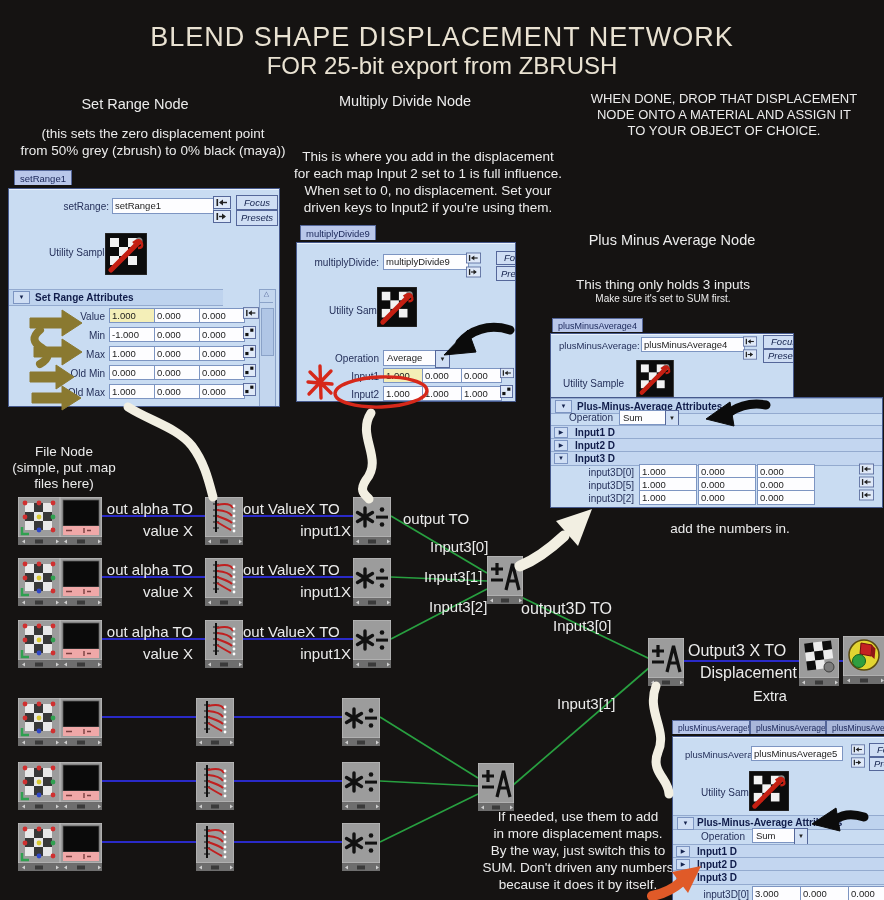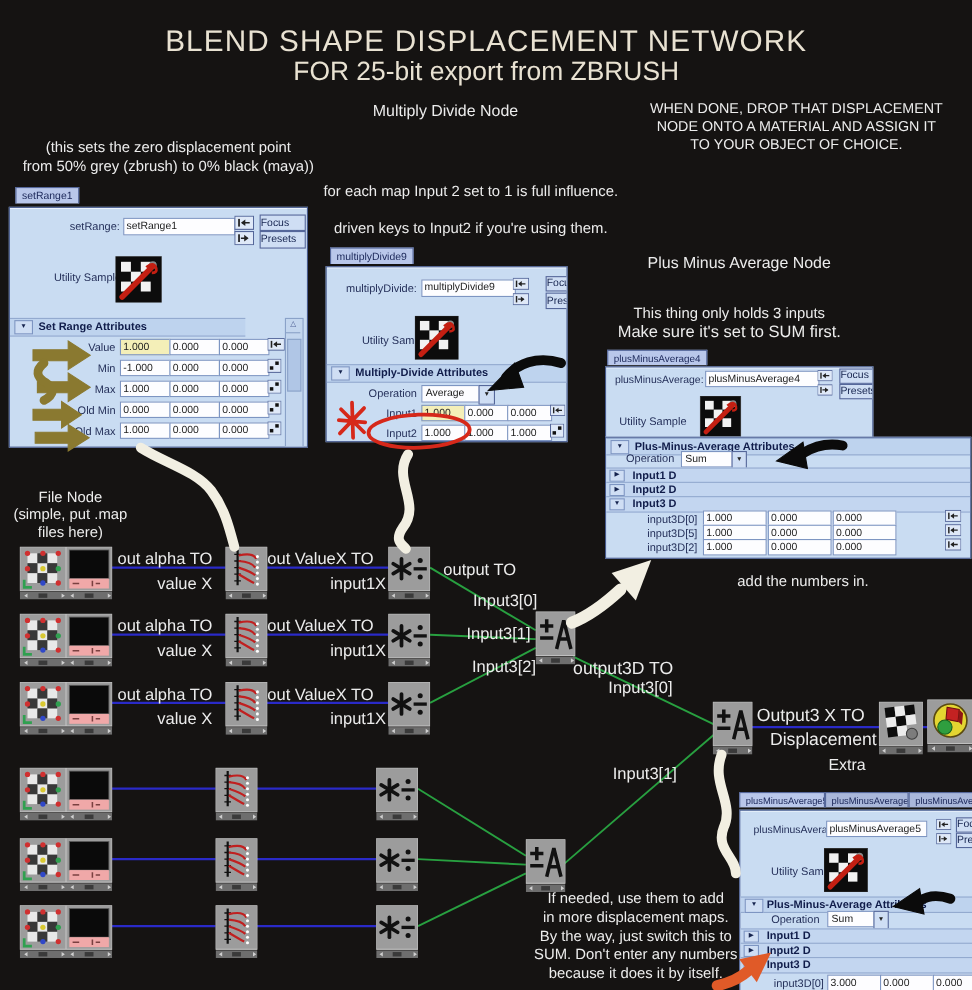--- a/index.html
+++ b/index.html
@@ -16,21 +16,21 @@
   .tab.dim{background:#a9b7da;}
   .plabel{position:absolute;color:#25305a;font-size:10px;white-space:nowrap;}
   .field{position:absolute;background:#fdfdff;border:1px solid #7d95c2;font-size:9.5px;color:#1c1c1c;
          padding:0 2px;line-height:13px;white-space:nowrap;overflow:hidden;}
   .yellow{background:#f4efb8;}
   .strip{position:absolute;background:#bed3ee;border-top:1px solid #93aacf;border-bottom:1px solid #93aacf;
          color:#101c4a;font-weight:bold;font-size:10px;line-height:13px;white-space:nowrap;}
   .expb{position:absolute;width:15px;height:11px;background:#cfdef4;border:1px solid #7d95c2;color:#15234e;
         font-size:6px;text-align:center;line-height:11px;}
   .mbtn{position:absolute;background:#cfdef4;border:1px solid #55679a;color:#15234e;font-size:9.5px;
-        overflow:hidden;white-space:nowrap;}
+        text-align:center;overflow:hidden;white-space:nowrap;font-style:italic;}
   .ddown{position:absolute;background:#fdfdff;border:1px solid #7d95c2;font-size:9.5px;color:#1c1c1c;
          padding:0 3px;line-height:13px;white-space:nowrap;overflow:hidden;}
   .dbtn{position:absolute;background:#cfdef4;border:1px solid #55679a;color:#222;font-size:6px;
         text-align:center;}
   .scroll{position:absolute;background:#c3d6ee;border:1px solid #8aa2c8;}
   .sthumb{position:absolute;background:#b0c6e6;border:1px solid #8aa2c8;}
   svg.layer{position:absolute;left:0;top:0;pointer-events:none;}
   svg.nico{position:absolute;}
 </style>
 </head>
@@ -213,47 +213,50 @@
     <path d="M380,717 L478,778"></path>
     <path d="M380,781 L478,786"></path>
     <path d="M380,842 L478,794"></path>
     <path d="M512,786 L650,667"></path>
   </g>
 </svg>
 
 <div class="note ctr" style="left:0;top:22px;width:884px;font-size:27px;letter-spacing:1px;color:#e9e2d2">BLEND SHAPE DISPLACEMENT NETWORK</div>
 <div class="note ctr" style="left:0;top:52px;width:884px;font-size:24px;color:#e9e2d2">FOR 25-bit export from ZBRUSH</div>
 
+<div class="note ctr" style="left:35px;top:96px;width:200px;font-size:14.5px">Set Range Node</div>
 <div class="note ctr" style="left:8px;top:126px;width:290px;font-size:13.5px">(this sets the zero displacement point</div>
 <div class="note ctr" style="left:8px;top:143px;width:290px;font-size:13.5px">from 50% grey (zbrush) to 0% black (maya))</div>
 
 <div class="note ctr" style="left:305px;top:93px;width:200px;font-size:14.5px">Multiply Divide Node</div>
+<div class="note ctr" style="left:283px;top:149px;width:290px;font-size:13.5px">This is where you add in the displacement</div>
 <div class="note ctr" style="left:283px;top:166px;width:290px;font-size:13.5px">for each map  Input 2 set to 1 is full influence.</div>
+<div class="note ctr" style="left:283px;top:183px;width:290px;font-size:13.5px">When set to 0, no displacement. Set your</div>
 <div class="note ctr" style="left:283px;top:200px;width:290px;font-size:13.5px">driven keys to Input2 if you're using them.</div>
 
 <div class="note ctr" style="left:564px;top:91px;width:320px;font-size:13px">WHEN DONE, DROP THAT DISPLACEMENT</div>
 <div class="note ctr" style="left:564px;top:123px;width:320px;font-size:13px">TO YOUR OBJECT OF CHOICE.</div>
 <div class="note ctr" style="left:564px;top:107px;width:320px;font-size:13px">NODE ONTO A MATERIAL AND ASSIGN IT</div>
 
 <div class="note ctr" style="left:572px;top:232px;width:200px;font-size:14.5px">Plus Minus Average Node</div>
 <div class="note ctr" style="left:558px;top:277px;width:210px;font-size:13.5px">This thing only holds 3 inputs</div>
-<div class="note ctr" style="left:558px;top:293px;width:210px;font-size:15px">Make sure it's set to SUM first.</div>
+<div class="note ctr" style="left:558px;top:293px;width:210px;font-size:10px">Make sure it's set to SUM first.</div>
 
 <div class="note ctr" style="left:0px;top:444px;width:128px;font-size:13.5px">File Node</div>
 <div class="note ctr" style="left:0px;top:460px;width:128px;font-size:13.5px">(simple, put .map</div>
 <div class="note ctr" style="left:0px;top:476px;width:128px;font-size:13.5px">files here)</div>
 
 <div class="note ctr" style="left:620px;top:521px;width:220px;font-size:13.5px">add the numbers in.</div>
 
 <div class="note ctr" style="left:690px;top:688px;width:160px;font-size:14.5px">Extra</div>
 
 <div class="note ctr" style="left:478px;top:809px;width:200px;font-size:13.5px">If needed, use them to add</div>
 <div class="note ctr" style="left:478px;top:826px;width:200px;font-size:13.5px">in more displacement maps.</div>
 <div class="note ctr" style="left:478px;top:843px;width:200px;font-size:13.5px">By the way, just switch this to</div>
-<div class="note ctr" style="left:478px;top:860px;width:200px;font-size:13.5px">SUM. Don't enter any numbers</div>
+<div class="note ctr" style="left:478px;top:860px;width:200px;font-size:13.5px">SUM. Don't driven any numbers</div>
 <div class="note ctr" style="left:478px;top:877px;width:200px;font-size:13.5px">because it does it by itself.</div>
 
 <div class="note rt" style="left:95px;top:500px;width:98px;font-size:15px">out alpha TO</div>
 <div class="note rt" style="left:95px;top:522px;width:98px;font-size:15px">value X</div>
 <div class="note" style="left:243px;top:500px;font-size:15px">out ValueX TO</div>
 <div class="note rt" style="left:243px;top:522px;width:108px;font-size:15px">input1X</div>
 <div class="note rt" style="left:95px;top:561px;width:98px;font-size:15px">out alpha TO</div>
 <div class="note rt" style="left:95px;top:583px;width:98px;font-size:15px">value X</div>
 <div class="note" style="left:243px;top:561px;font-size:15px">out ValueX TO</div>
 <div class="note rt" style="left:243px;top:583px;width:108px;font-size:15px">input1X</div>
@@ -346,24 +349,20 @@
         </svg>
     <svg class="abs" style="left:169px;top:23px" width="15" height="12">
           <use href="#sym-btn-out"></use>
         </svg>
     <div class="mbtn" style="left:199px;top:8px;width:40px;height:12px;line-height:12px">Focus</div>
     <div class="mbtn" style="left:199px;top:23px;width:40px;height:13px;line-height:13px">Presets</div>
     <div class="plabel" style="left:32px;top:62px">Utility Sample</div>
     <svg class="abs" style="left:80px;top:44px" width="40" height="40">
           <use href="#sym-utility"></use>
         </svg>
-    <div class="strip" style="left:0;top:88px;width:218px;height:15px">
-      <div class="expb" style="left:4px;top:1px">▼</div>
-      <span style="position:absolute;left:26px;top:1px">Multiply-Divide Attributes</span>
-    </div>
     <div class="plabel rt" style="left:10px;top:110px;width:72px">Operation</div>
     <div class="ddown" style="left:86px;top:107px;width:50px;height:14px">Average</div>
     <div class="dbtn" style="left:138px;top:107px;width:13px;height:16px;line-height:16px">▼</div>
     <div class="plabel rt" style="left:10px;top:128px;width:72px">Input1</div>
     <div class="field yellow" style="left:86px;top:125px;width:35px">1.000</div>
     <div class="field" style="left:125px;top:125px;width:35px">0.000</div>
     <div class="field" style="left:164px;top:125px;width:35px">0.000</div>
     <svg class="abs" style="left:203px;top:124px" width="14" height="12">
           <use href="#sym-btn-in"></use>
         </svg>

